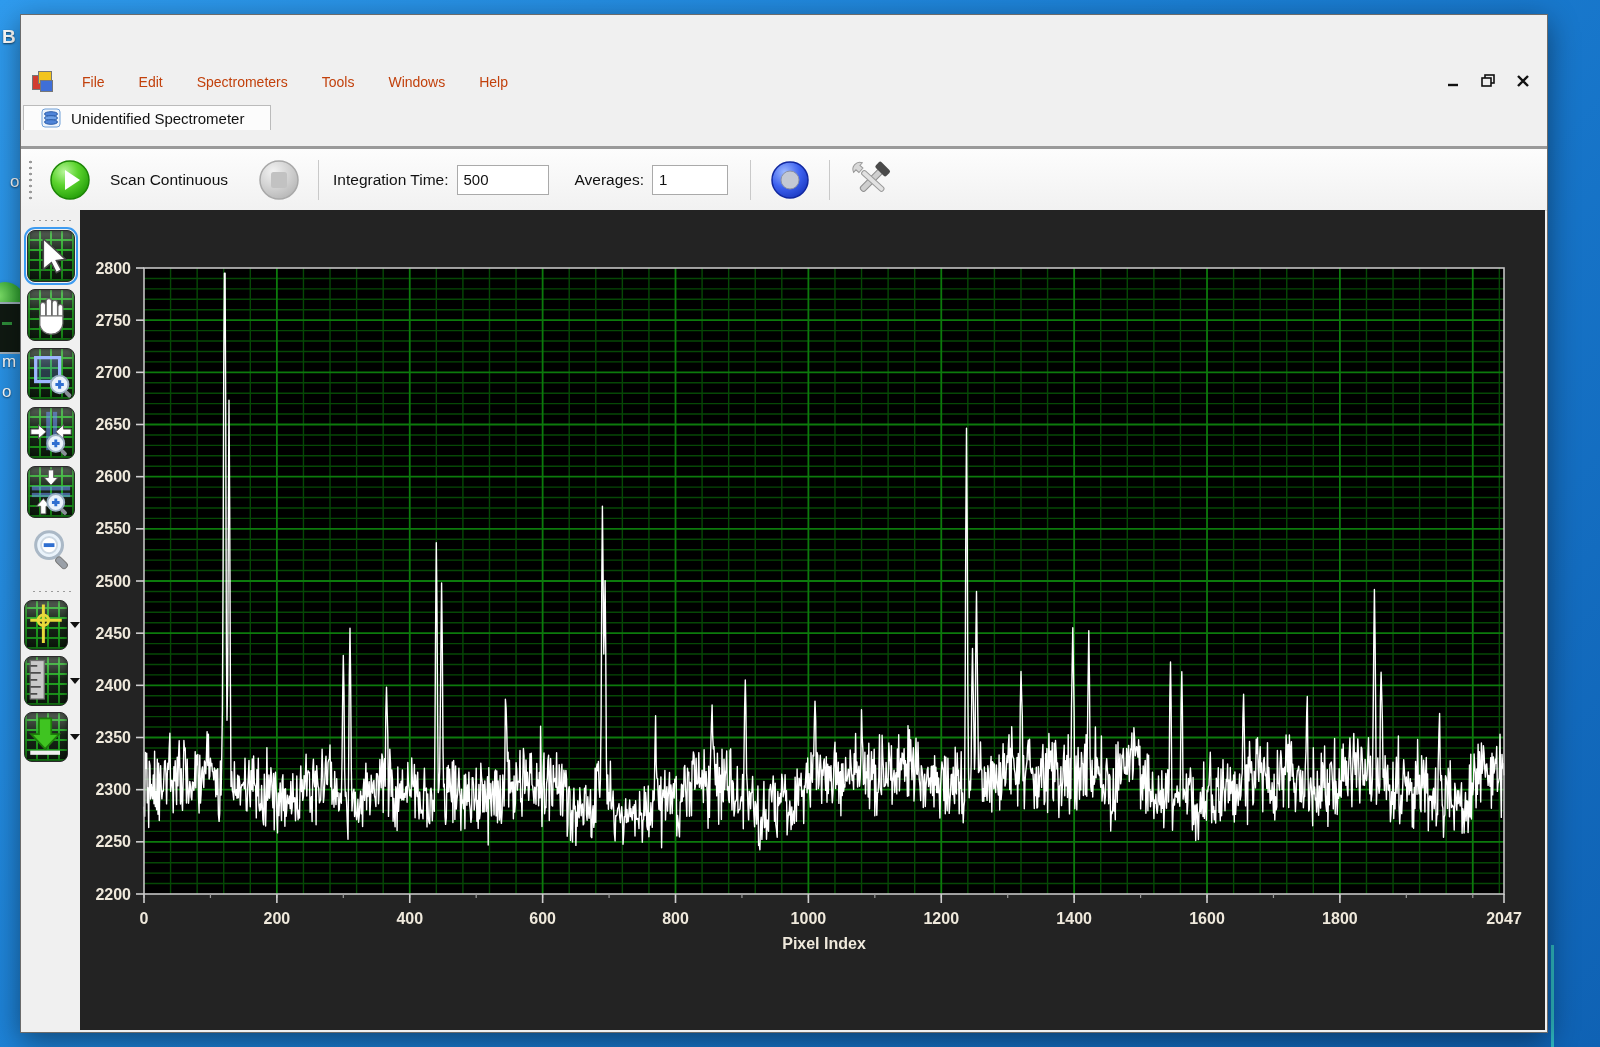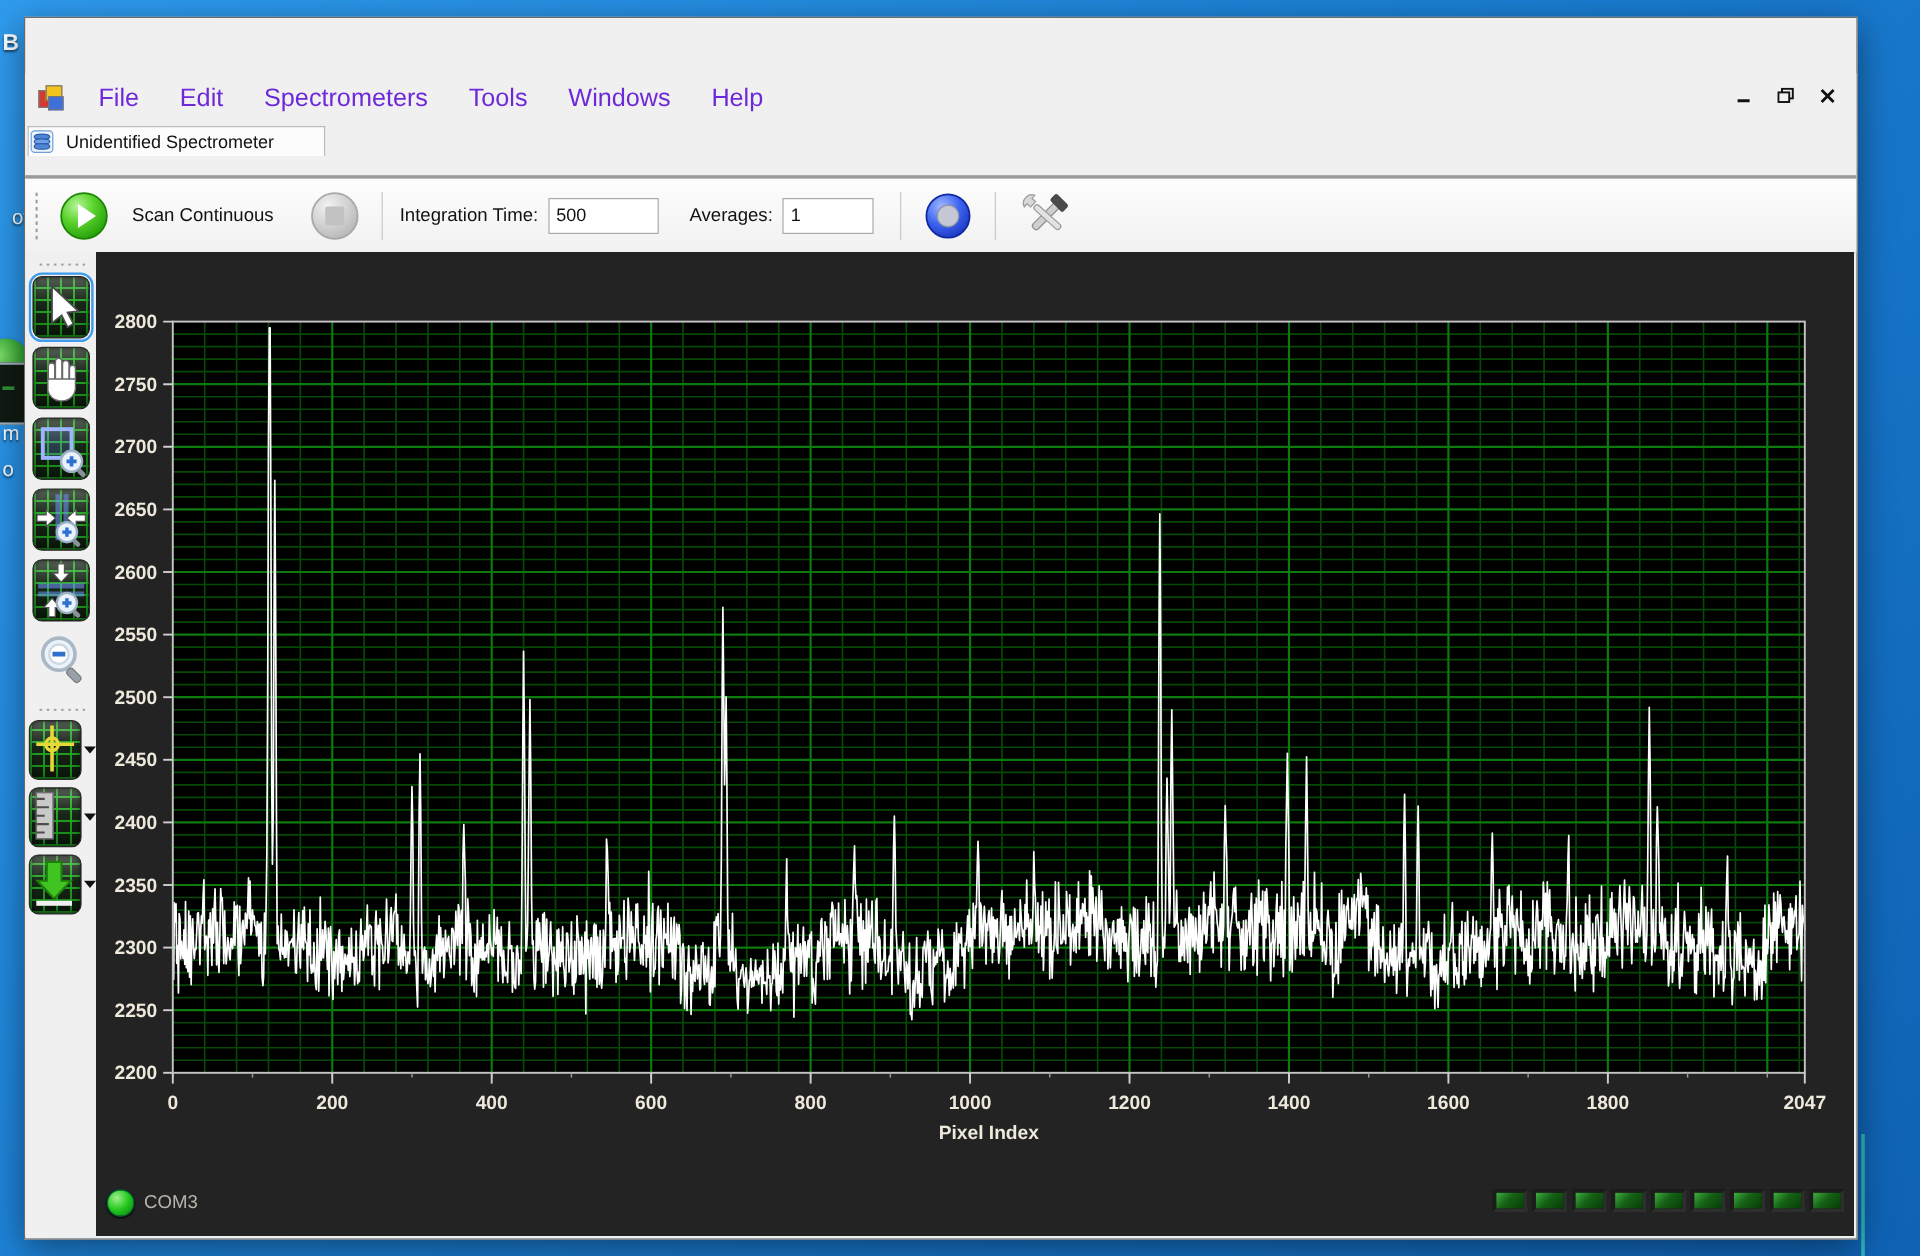--- a/index.html
+++ b/index.html
@@ -26,26 +26,26 @@
   .title-text{margin-left:14px;font-size:15px;color:#111;}
   .win-controls{margin-left:auto;display:flex;height:100%;}
   .win-ctl{width:60px;height:100%;display:flex;align-items:center;justify-content:center;}
   
   .menubar{position:absolute;left:0;top:46px;right:0;height:42px;background:#f0f0f0;display:flex;align-items:center;}
   .mdi-icon{width:22px;height:22px;margin-left:10px;position:relative;flex:0 0 auto;}
   .mdi-icon i{position:absolute;display:block;border:1px solid #777;}
   .mdi-r{left:1px;top:4px;width:8px;height:13px;background:#d23c30;}
   .mdi-y{left:7px;top:0;width:12px;height:11px;background:#f2c41d;}
   .mdi-b{left:9px;top:9px;width:11px;height:10px;background:#3f6fd8;}
-  .menu-item{padding:0 17px;font-size:21px;color:#6d28d9;height:100%;display:flex;align-items:center;cursor:default;}
+  .menu-item{padding:0 17px;font-size:14px;color:#c2410c;height:100%;display:flex;align-items:center;cursor:default;}
   .mdi-controls{margin-left:auto;display:flex;align-items:center;gap:22px;padding-right:18px;}
   
   .tabstrip{position:absolute;left:0;top:88px;right:0;height:43px;background:#f0f0f0;border-bottom:3px solid #9a9a9a;}
   .tab{position:absolute;left:2px;top:2px;width:248px;height:25px;background:#fcfcfc;border:1px solid #bbb;border-bottom:none;
-    display:flex;align-items:center;gap:9px;padding-left:0;box-sizing:border-box;}
+    display:flex;align-items:center;gap:9px;padding-left:16px;box-sizing:border-box;}
   .tab-label{font-size:15px;color:#111;}
   
   .toolbar{position:absolute;left:0;top:134px;right:0;height:61px;background:linear-gradient(#fdfdfd,#f1f1f1);
     border-bottom:1px solid #d8d8d8;display:flex;align-items:center;}
   .grip-v{width:5px;height:44px;margin:0 8px 0 7px;background-image:radial-gradient(#9b9b9b 1.1px,transparent 1.3px);
     background-size:5px 6px;background-position:center;}
   .tb-btn{display:flex;align-items:center;gap:19px;padding:4px 8px;border-radius:3px;}
   .tb-label{font-size:15.5px;color:#111;}
   .tb-sep{width:1px;height:40px;background:#c9c9c9;margin:0 10px;}
   .tb-field-label{font-size:15.5px;color:#111;margin:0 8px 0 4px;}
@@ -482,30 +482,15 @@
         <line x1="994.1416707376649" y1="636" x2="994.1416707376649" y2="645" stroke="#cfcfcf" stroke-width="1.6"></line>
         <text x="994.1416707376649" y="666" fill="#efe9dc" font-size="16" font-family="&quot;Liberation Sans&quot;,sans-serif" text-anchor="middle" font-weight="600">1400</text>
         <line x1="1127.019052271617" y1="636" x2="1127.019052271617" y2="645" stroke="#cfcfcf" stroke-width="1.6"></line>
         <text x="1127.019052271617" y="666" fill="#efe9dc" font-size="16" font-family="&quot;Liberation Sans&quot;,sans-serif" text-anchor="middle" font-weight="600">1600</text>
         <line x1="1259.8964338055691" y1="636" x2="1259.8964338055691" y2="645" stroke="#cfcfcf" stroke-width="1.6"></line>
         <text x="1259.8964338055691" y="666" fill="#efe9dc" font-size="16" font-family="&quot;Liberation Sans&quot;,sans-serif" text-anchor="middle" font-weight="600">1800</text>
         <line x1="1424" y1="636" x2="1424" y2="645" stroke="#cfcfcf" stroke-width="1.6"></line>
         <text x="1424" y="666" fill="#efe9dc" font-size="16" font-family="&quot;Liberation Sans&quot;,sans-serif" text-anchor="middle" font-weight="600">2047</text>
         <text x="744" y="691" fill="#efe9dc" font-size="16" font-family="&quot;Liberation Sans&quot;,sans-serif" text-anchor="middle" font-weight="600">Pixel Index</text>
       </svg>
-    <div class="statusbar">
-      <div class="com-led"></div>
-      <span class="com-text">COM3</span>
-      <div class="led-row">
-          <div class="led"></div>
-          <div class="led"></div>
-          <div class="led"></div>
-          <div class="led"></div>
-          <div class="led"></div>
-          <div class="led"></div>
-          <div class="led"></div>
-          <div class="led"></div>
-          <div class="led"></div>
-        </div>
-    </div>
   </div>
 
 </div>
 
 </body></html>

